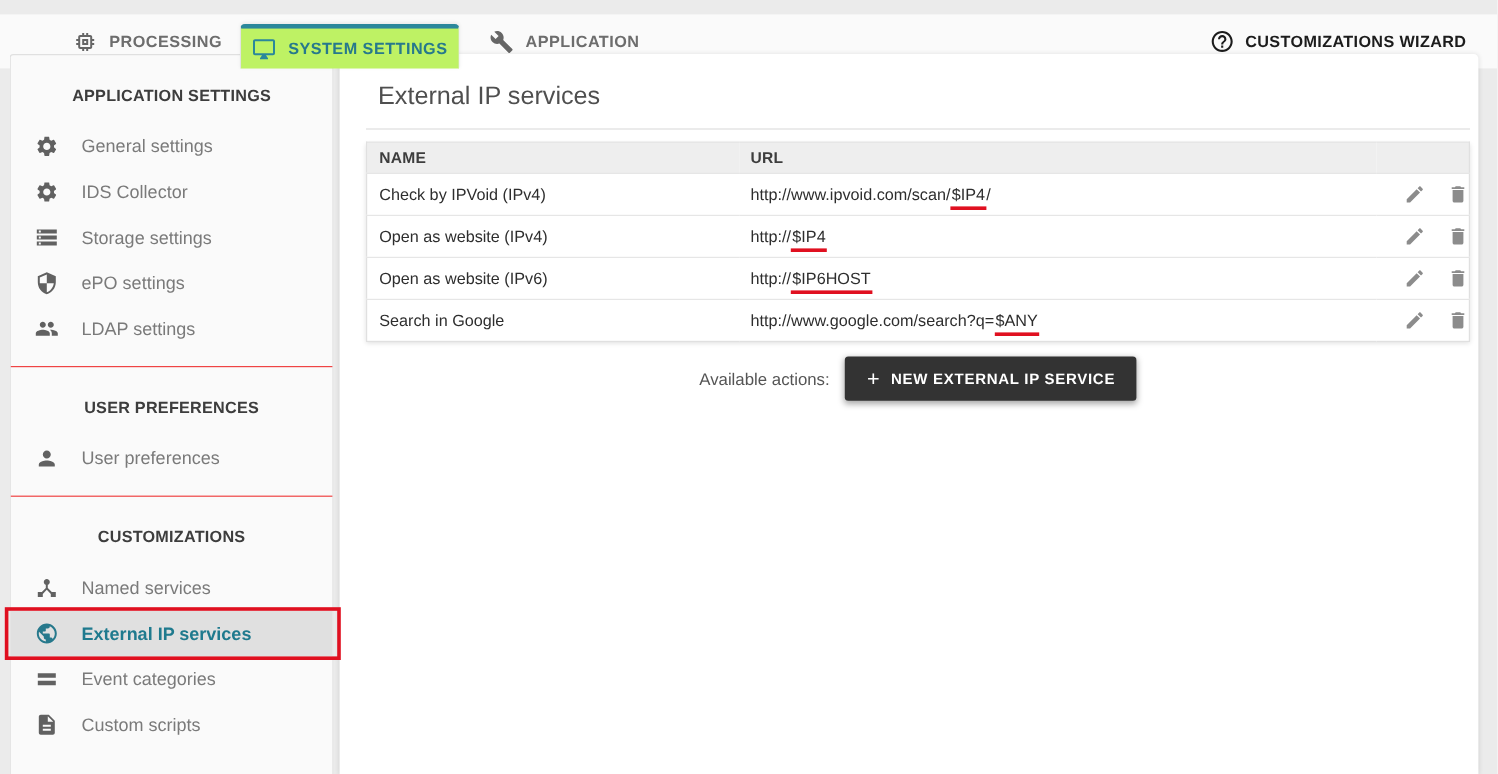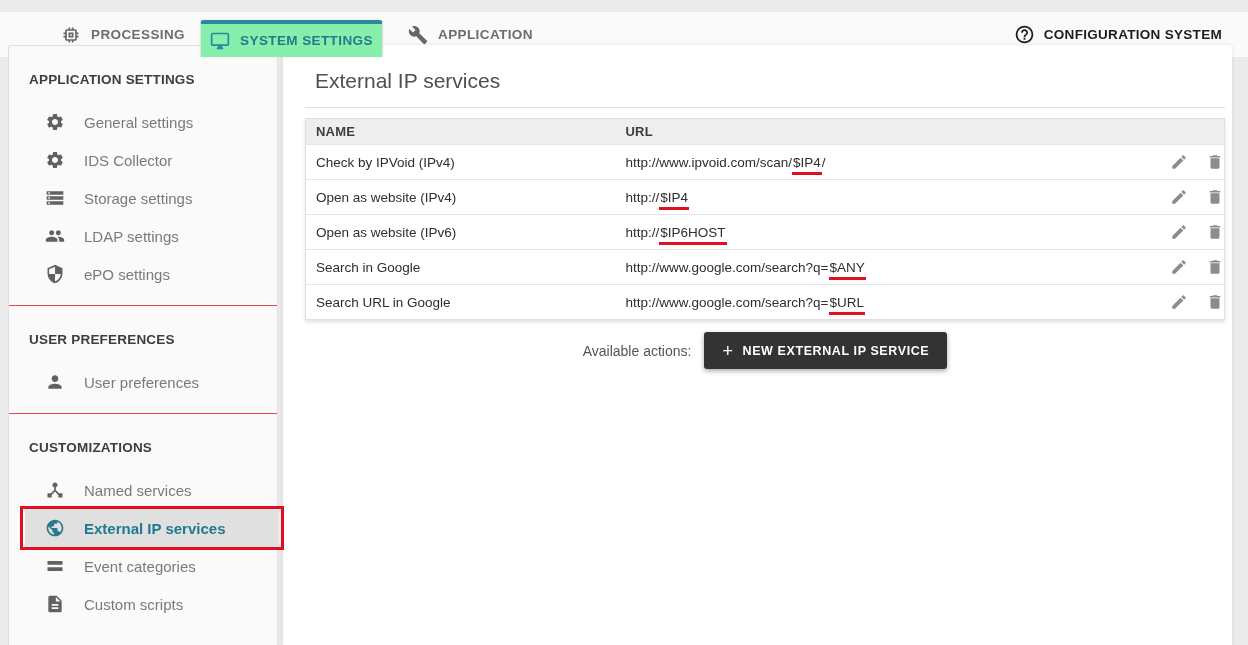--- a/index.html
+++ b/index.html
@@ -19,21 +19,21 @@
     position:absolute; top:0; height:45px;
     display:flex; align-items:center; gap:10px;
     font-size:13.5px; font-weight:bold; letter-spacing:.4px;
     color:#6d6d6d; cursor:pointer; padding:0 4px;
   }
   .tab svg { width:20px; height:20px; fill:#666; }
   .tab-processing { left:57px; }
   .tab-maintenance { left:404px; }
   .tab-active {
     left:200px; top:8px; height:37px; width:183px;
-    background:#86efac;
+    background:#bef264;
     border:1px solid #e3e3e3; border-bottom:none;
     border-top:4px solid #2b879b;
     border-radius:4px 4px 0 0;
     justify-content:center;
     color:#27798c;
     box-shadow:0 -1px 3px rgba(0,0,0,.06);
     z-index:5;
   }
   .tab-active svg { fill:#2b879b; }
   .wizard {
@@ -44,31 +44,32 @@
   }
   .wizard svg { width:21px; height:21px; fill:#1c1c1c; }
 
   
   .sidebar {
     position:absolute; left:8px; top:45px; width:270px; height:600px;
     background:#fafafa;
     border:1px solid #e0e0e0; border-bottom:none;
     border-radius:3px 3px 0 0;
     z-index:2;
+    text-align:center;
   }
   .side-section { border-top:1px solid #ef4444; padding:26px 0 12px; }
   .side-section:first-child { border-top:none; }
   .side-title {
     padding:0 20px; margin-bottom:16px;
     font-size:13.5px; font-weight:bold; color:#3d3d3d; letter-spacing:.2px;
   }
   .side-item {
     height:38px; display:flex; align-items:center; gap:19px;
     padding:0 20px; cursor:pointer; position:relative;
-    font-size:15px; color:#7a7a7a;margin-left:16px;
+    font-size:15px; color:#7a7a7a;
   }
   .side-item svg { width:20px; height:20px; fill:#616161; flex:none; }
   .side-item.active { background:#e0e0e0; color:#1f7a8e; font-weight:bold; }
   .side-item.active svg { fill:#27798c; }
   .red-frame {
     position:absolute; left:-5px; right:-7px; top:-3px; bottom:-3px;
     border:3px solid #e01020; pointer-events:none; z-index:6;
   }
 
   
@@ -203,21 +204,21 @@
   <div class="tab tab-maintenance">
     <svg>
         <use href="#i-wrench"></use>
       </svg>
     <span>APPLICATION</span>
   </div>
   <div class="wizard">
     <svg>
         <use href="#i-help"></use>
       </svg>
-    <span>CONFIGURATION SYSTEM</span>
+    <span>CUSTOMIZATIONS WIZARD</span>
   </div>
 </div>
 
 <div class="sidebar">
 
   <div class="side-section">
     <div class="side-title">APPLICATION SETTINGS</div>
     <div class="side-item">
       <svg>
           <use href="#i-gear"></use>
@@ -231,29 +232,29 @@
       <span>IDS Collector</span>
     </div>
     <div class="side-item">
       <svg>
           <use href="#i-storage"></use>
         </svg>
       <span>Storage settings</span>
     </div>
     <div class="side-item">
       <svg>
+          <use href="#i-shield"></use>
+        </svg>
+      <span>ePO settings</span>
+    </div>
+    <div class="side-item">
+      <svg>
           <use href="#i-people"></use>
         </svg>
       <span>LDAP settings</span>
-    </div>
-    <div class="side-item">
-      <svg>
-          <use href="#i-shield"></use>
-        </svg>
-      <span>ePO settings</span>
     </div>
   </div>
 
   <div class="side-section">
     <div class="side-title">USER PREFERENCES</div>
     <div class="side-item">
       <svg>
           <use href="#i-person"></use>
         </svg>
       <span>User preferences</span>
@@ -335,32 +336,20 @@
                 <use href="#i-pencil"></use>
               </svg></span>
           <span class="row-icon"><svg>
                 <use href="#i-trash"></use>
               </svg></span>
         </td>
       </tr>
       <tr>
         <td>Search in Google</td>
         <td class="url-cell"><span>http://www.google.com/search?q=</span><span class="red-underline">$ANY</span><span></span></td>
-        <td class="actions-cell">
-          <span class="row-icon"><svg>
-                <use href="#i-pencil"></use>
-              </svg></span>
-          <span class="row-icon"><svg>
-                <use href="#i-trash"></use>
-              </svg></span>
-        </td>
-      </tr>
-      <tr>
-        <td>Search URL in Google</td>
-        <td class="url-cell"><span>http://www.google.com/search?q=</span><span class="red-underline">$URL</span><span></span></td>
         <td class="actions-cell">
           <span class="row-icon"><svg>
                 <use href="#i-pencil"></use>
               </svg></span>
           <span class="row-icon"><svg>
                 <use href="#i-trash"></use>
               </svg></span>
         </td>
       </tr>
     </tbody>

